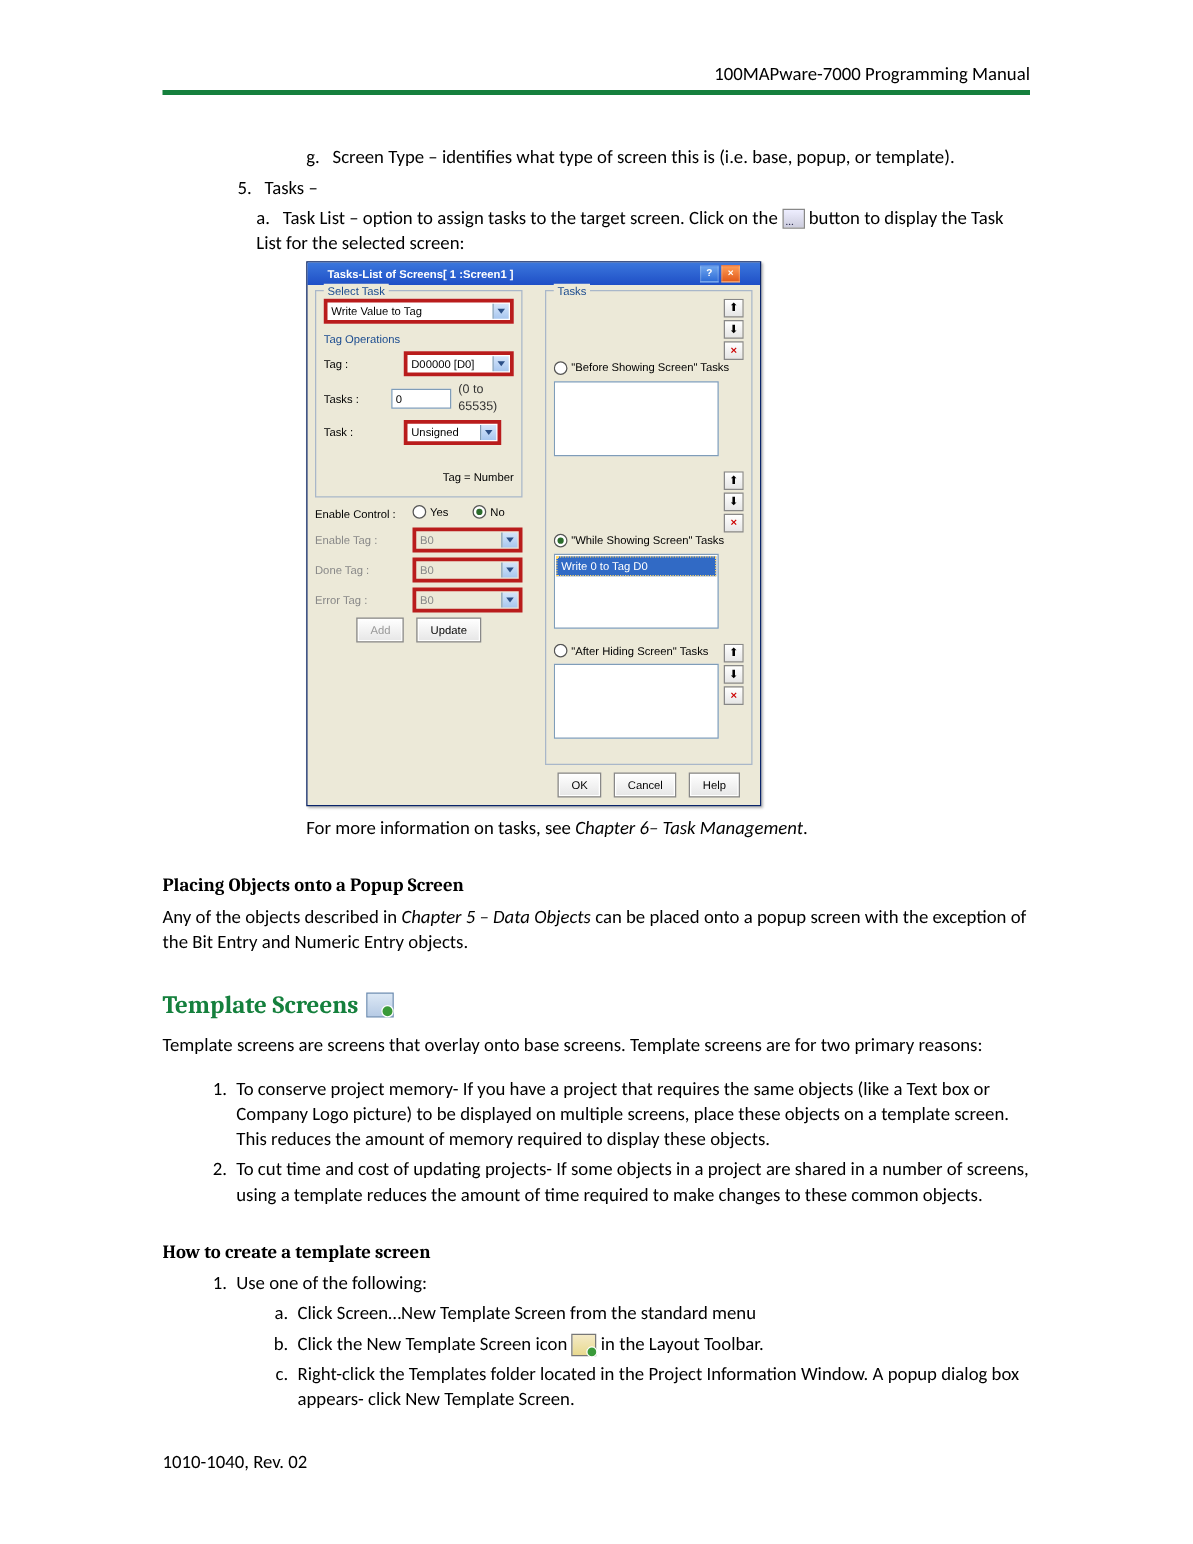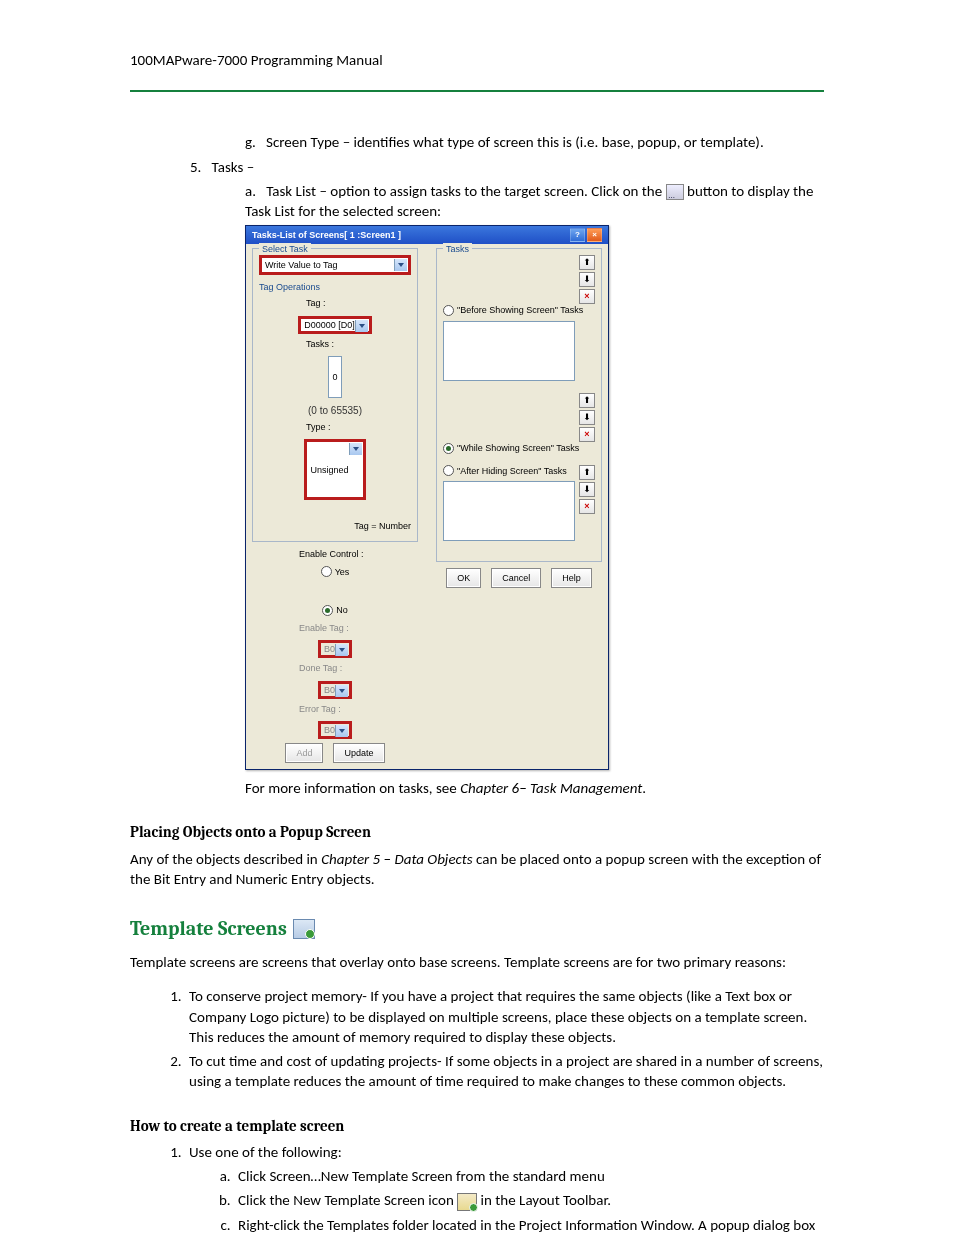--- a/index.html
+++ b/index.html
@@ -6,29 +6,29 @@
     font-family: Calibri, Arial, sans-serif;
     font-size: 15px;
     color: #000;
     background: #fff;
     margin: 0;
     padding: 50px 130px 40px 130px;
     line-height: 1.35;
   }
   .header-row {
     display: flex;
-    justify-content: flex-start;
-    border-bottom: 2px solid #15803d;
-    padding-bottom: 20px;
+    justify-content: flex-end;
+    border-bottom: 4px solid #15803d;
+    padding-bottom: 2px;
     margin-bottom: 40px;
   }
   .header-row span { font-size: 15px; }
   .indent-g { margin-left: 115px; margin-bottom: 4px; }
   .indent-5 { margin-left: 60px; margin-bottom: 4px; }
-  .indent-a { margin-left: 115px; margin-bottom: 4px; }
+  .indent-a { margin-left: 75px; margin-bottom: 4px; }
   .task-icon-inline {
     display: inline-block;
     width: 16px; height: 14px;
     border: 1px solid #888;
     background: linear-gradient(#eef,#ccd);
     vertical-align: middle;
     position: relative;
   }
   .task-icon-inline::after{
     content:"…"; font-size:9px; position:absolute; bottom:-2px; left:2px; color:#335;
@@ -40,21 +40,21 @@
     background: #ece9d8;
     font-family: Tahoma, Arial, sans-serif;
     font-size: 9px;
     color: #000;
     box-shadow: 1px 1px 2px rgba(0,0,0,.3);
     margin-bottom: 8px;
   }
   .titlebar {
     background: linear-gradient(#3b77dd,#1f4fc6);
     color: #fff;
-    padding: 2px 6px;
+    padding: 2px 16px;
     display: flex;
     align-items: center;
     justify-content: space-between;
     height: 14px;
     gap: 32px;
   }
   .titlebar-title { font-weight: bold; font-size: 9px; }
   .titlebar-btns { display: flex; gap: 2px; }
   .titlebar-btn {
     width: 13px; height: 12px;
@@ -70,21 +70,21 @@
     border: 1px solid #a9b7c9;
     padding: 6px 6px 8px 6px;
     margin-bottom: 6px;
     position: relative;
   }
   .fieldset-legend {
     position:absolute; top:-6px; left:6px;
     background:#ece9d8; padding:0 3px;
     font-size:9px; color:#1a4b8f;
   }
-  .row { display:flex; align-items:center; gap:6px; margin: 4px 0; flex-direction: column; }
+  .row { display:flex; align-items:center; gap:6px; margin: 4px 0; }
   .lbl { width: 58px; font-size:9px; }
   .lbl-sub { font-size:9px; color:#1a4b8f; margin:6px 0 4px 0;}
   .dropdown {
     border:3px solid #b91c1c; background:#fff; height:14px;
     font-size:9px; padding:0 14px 0 3px; position:relative; flex:1;
     display:flex;align-items:center;
   }
   .dropdown.disabled { background:#ece9d8; color:#888; }
   .dropdown::after{
     content:""; position:absolute; right:1px; top:1px; width:12px; height:12px;
@@ -207,21 +207,21 @@
             </div>
         </div>
         <div class="row">
           <span class="lbl">Tasks :</span>
           <div class="textbox" style="flex:0 0 40px">
               <span>0</span>
             </div>
           <span class="hint">(0 to 65535)</span>
         </div>
         <div class="row">
-          <span class="lbl">Type :</span>
+          <span class="lbl">Task :</span>
           <div class="dropdown" style="flex:0 0 55px">
               <span>Unsigned</span>
             </div>
         </div>
         <div class="right-hint">Tag = Number</div>
       </div>
       <div class="row">
         <span class="lbl" style="width:72px">Enable Control :</span>
         <span class="radio-lbl">
             <span class="radio"></span>
@@ -278,20 +278,25 @@
         <div class="task-group">
           <div class="side-btns">
             <span class="side-btn">⬆</span>
             <span class="side-btn">⬇</span>
             <span class="side-btn red">×</span>
           </div>
           <span class="radio-lbl">
               <span class="radio checked"></span>
               <span>"While Showing Screen" Tasks</span>
             </span>
+          <div style="margin-right:20px">
+            <div class="tasklist">
+              <div class="task-sel-item">Write 0 to Tag D0</div>
+            </div>
+          </div>
         </div>
 
         <div class="task-group">
           <div class="side-btns">
             <span class="side-btn">⬆</span>
             <span class="side-btn">⬇</span>
             <span class="side-btn red">×</span>
           </div>
           <span class="radio-lbl">
               <span class="radio"></span>

